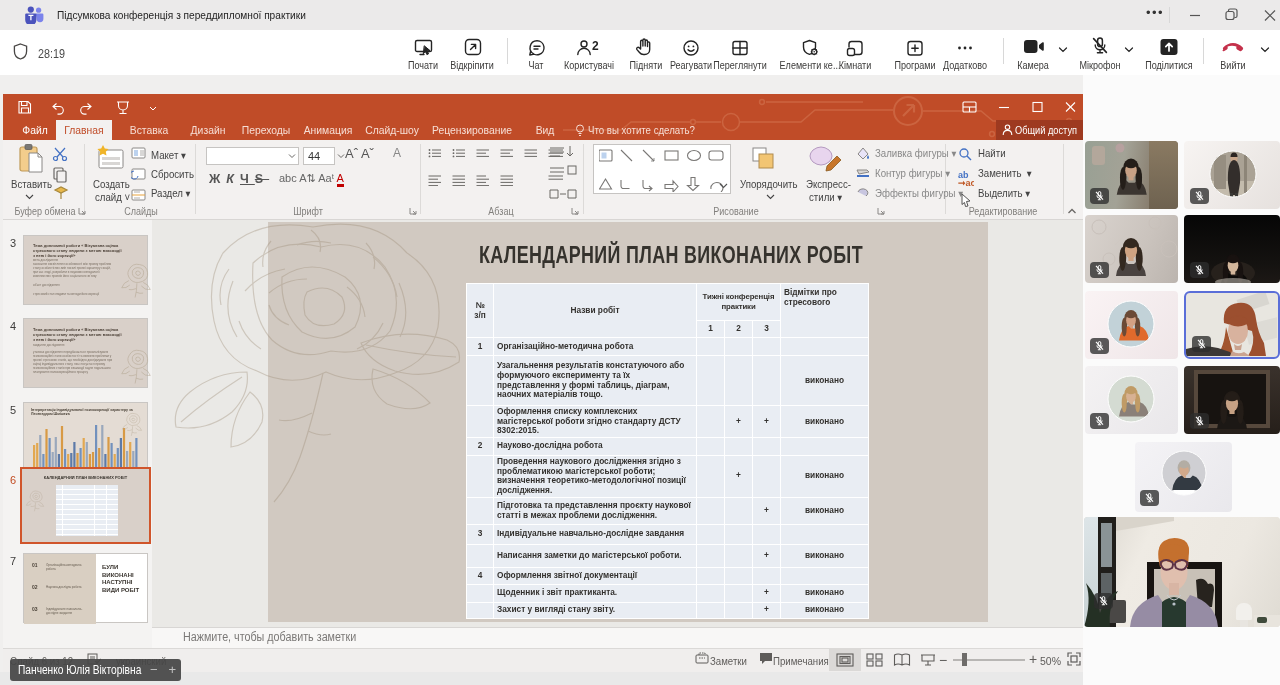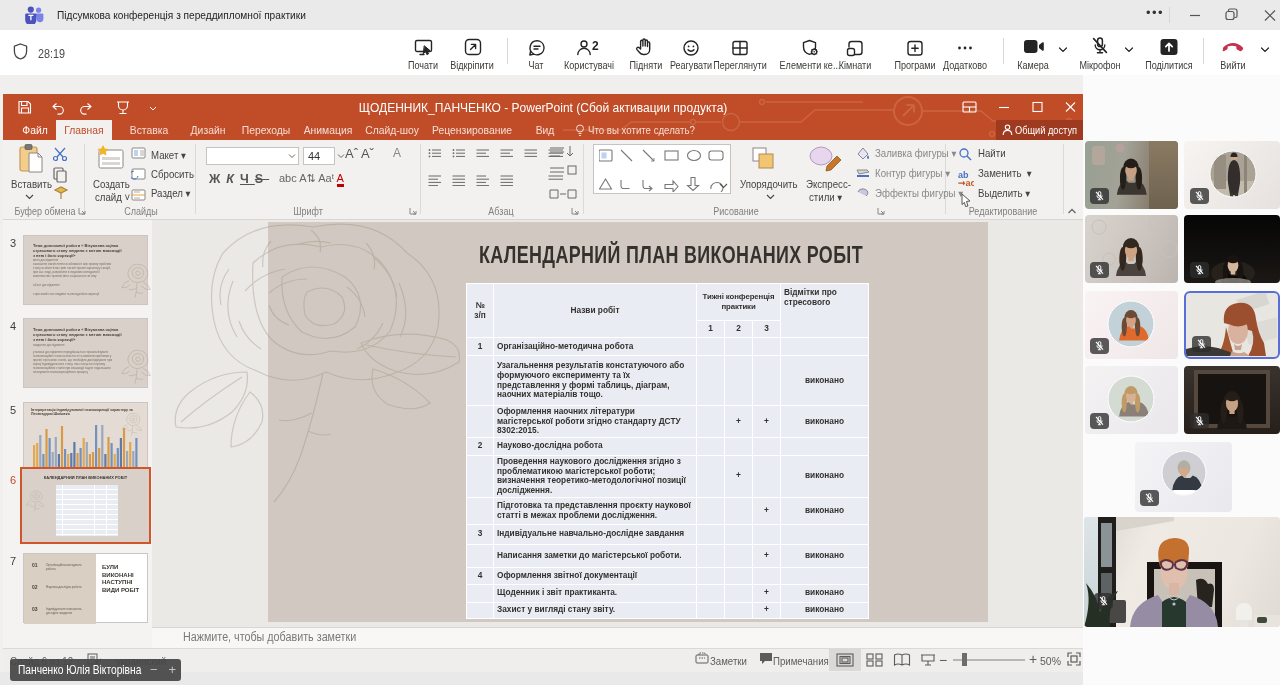--- a/index.html
+++ b/index.html
@@ -149,21 +149,20 @@
       <circle cx="199" cy="8" r="2.4"></circle>
       <circle cx="429" cy="40" r="2.4"></circle>
 </svg>
 <svg style="left:14px;top:5px" width="150" height="17" viewBox="0 0 150 17" fill="none" stroke="#fff" stroke-width="1.1">
  <path d="M2 2.5 h9 l2.5 2.5 v9 H2 z M4.5 2.5 v4 h5.5 v-4 M4.5 14 v-5 h7 v5"></path>
  <path d="M39.5 4.5 L36 7.5 l3.5 3 M36 7.5 h6.5 a3.8 3.8 0 0 1 0 7.6 h-2"></path>
  <path d="M70.5 4.5 L74 7.5 l-3.5 3 M74 7.5 h-6.5 a3.8 3.8 0 0 0 0 7.6 h2"></path>
  <path d="M100 3 h12 M101.5 3 v3.5 a4.5 4.5 0 0 0 9 0 V3 M106 11 v3.5 M102.5 14.5 h7"></path>
  <path d="M133 8 l3 3 3 -3" stroke-width="1"></path>
 </svg>
-<div class="abs" style="left:0;top:7px;width:1080px;text-align:center;font-size:12px;color:#fff">ЩОДЕННИК_ПАНЧЕНКО - PowerPoint (Сбой активации продукта)</div>
 <svg style="left:958px;top:6px" width="122" height="14" viewBox="0 0 122 14" stroke="#fff" stroke-width="1.1" fill="none">
  <rect x="2" y="2" width="13" height="10" rx="1"></rect>
       <line x1="2" y1="7" x2="15" y2="7"></line>
       <line x1="8.5" y1="7" x2="8.5" y2="12"></line>
  <line x1="38" y1="7.5" x2="48" y2="7.5"></line>
  <rect x="72" y="2.5" width="9" height="9"></rect>
  <line x1="105" y1="2.5" x2="114" y2="11.5"></line>
       <line x1="114" y1="2.5" x2="105" y2="11.5"></line>
 </svg>
 <div class="abs" style="left:53px;top:26px;width:56px;height:20px;background:#f3f1f0"></div>
@@ -552,21 +551,21 @@
         <tr style="height:50px">
           <td class="c"></td>
           <td>Узагальнення результатів констатуючого або формуючого експерименту та їх представлення у формі таблиць, діаграм, наочних матеріалів тощо.</td>
           <td class="c"></td>
           <td class="c"></td>
           <td class="c"></td>
           <td class="c">виконано</td>
         </tr>
         <tr style="height:28px">
           <td class="c"></td>
-          <td>Оформлення наочних літератури магістерської роботи згідно стандарту ДСТУ 8302:2015.</td>
+          <td>Оформлення списку комплексних магістерської роботи згідно стандарту ДСТУ 8302:2015.</td>
           <td class="c"></td>
           <td class="c">+</td>
           <td class="c">+</td>
           <td class="c">виконано</td>
         </tr>
         <tr style="height:18px">
           <td class="c">2</td>
           <td>Науково-дослідна робота</td>
           <td class="c"></td>
           <td class="c"></td>

